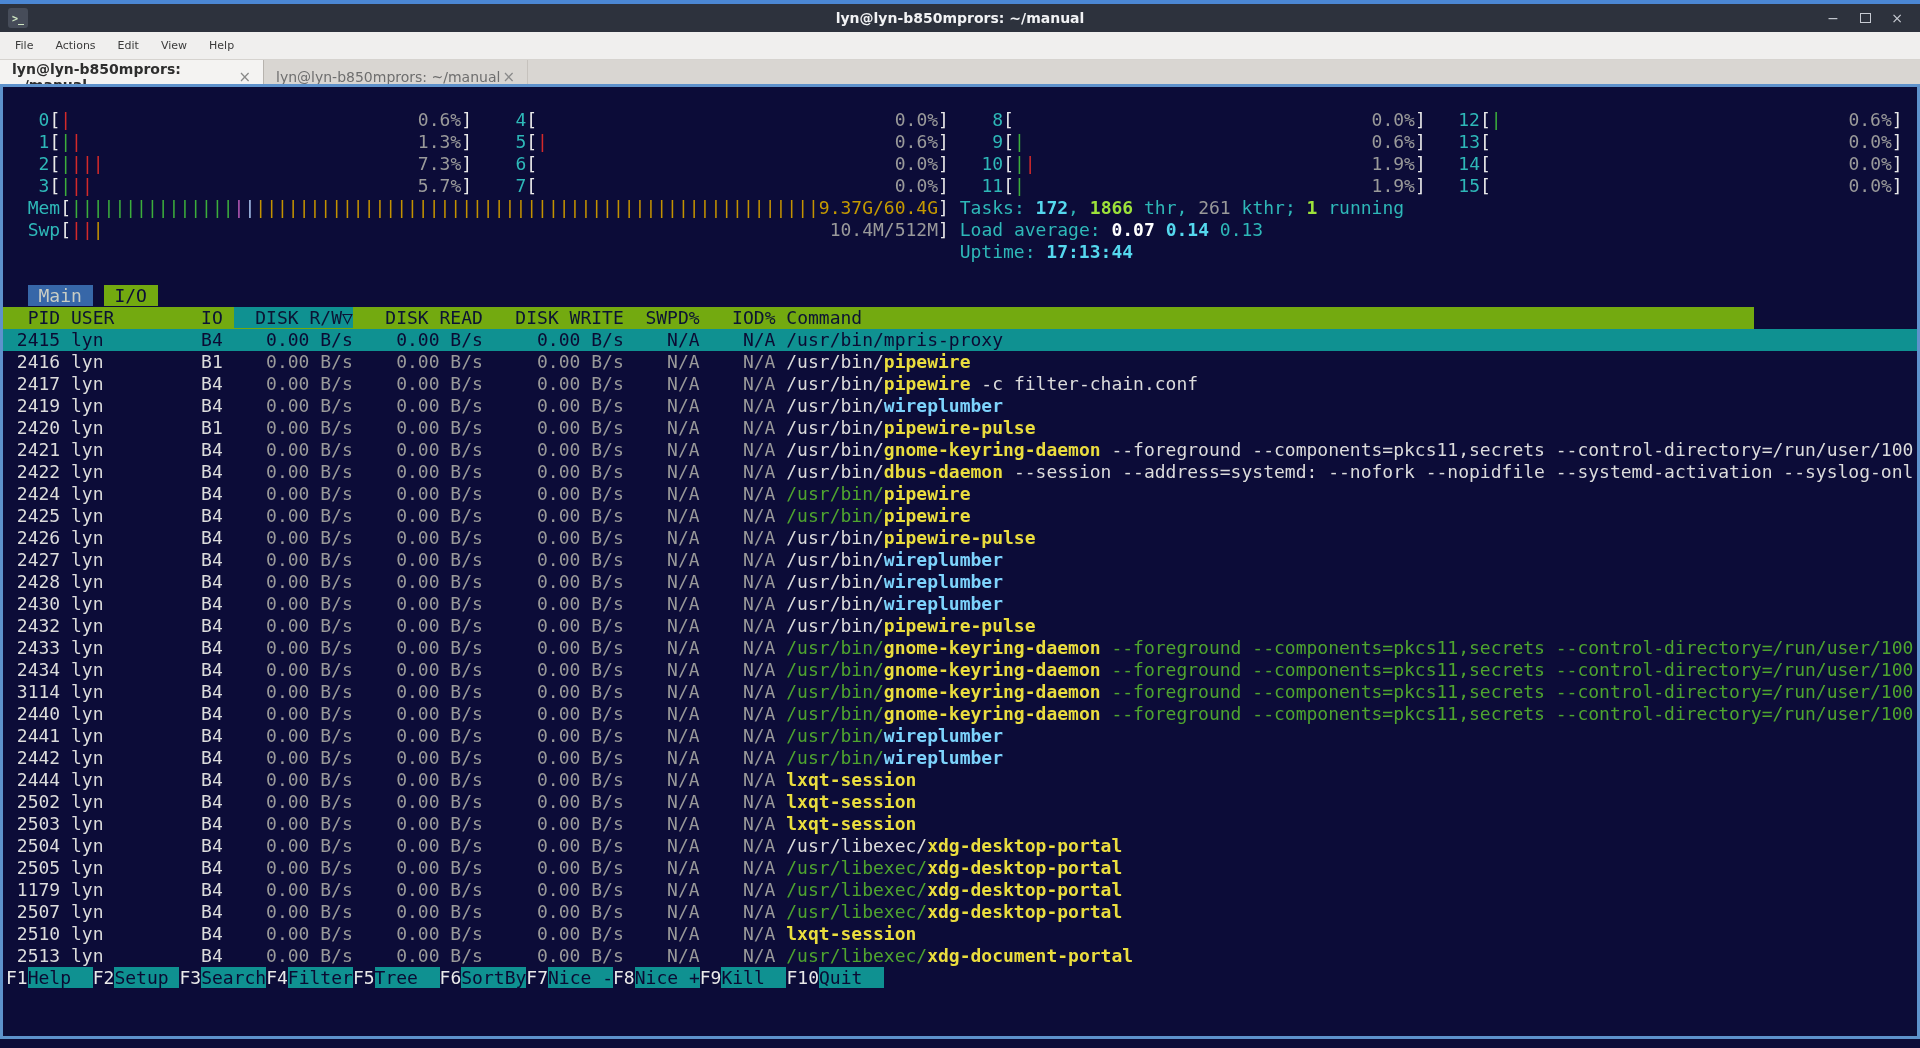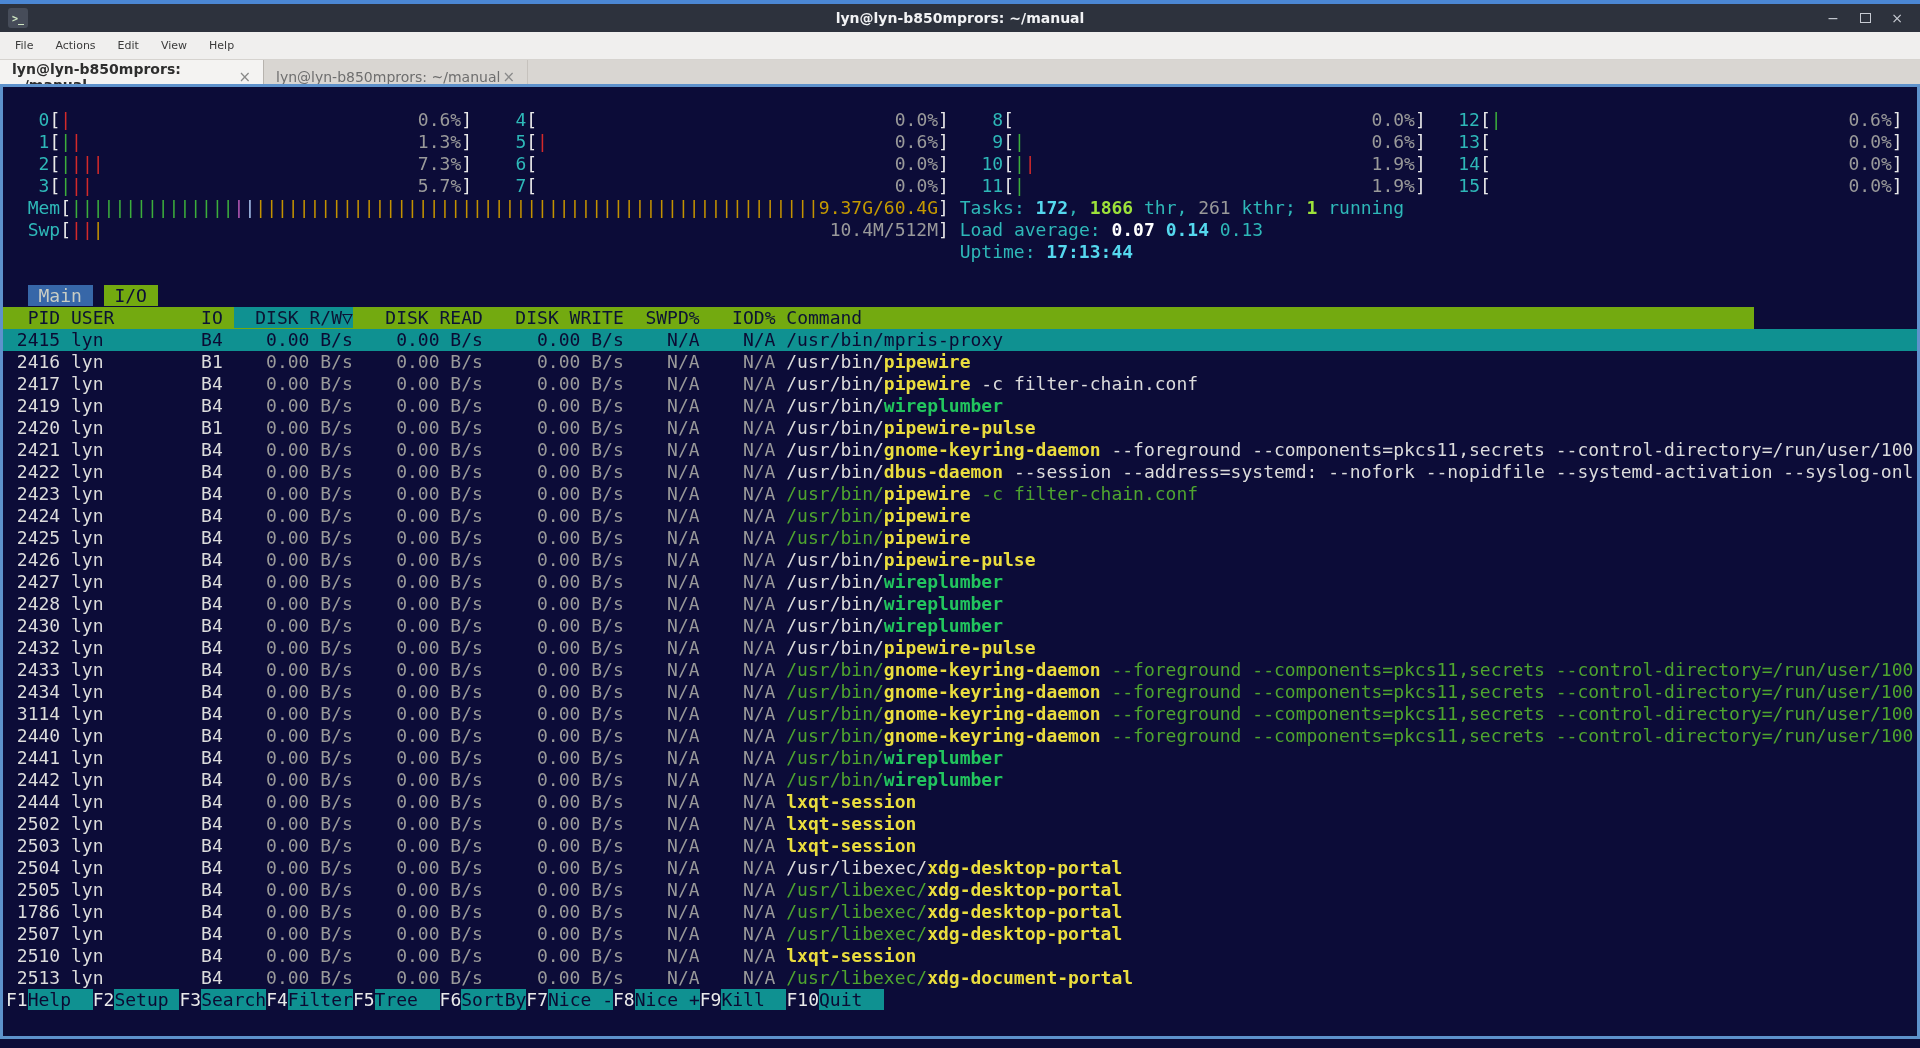--- a/index.html
+++ b/index.html
@@ -19,21 +19,21 @@
   .tab .close{margin-left:auto;color:#8a8a8a;font-weight:normal;font-size:15px;}
   #term{position:absolute;left:0;top:84px;width:1920px;height:955px;box-sizing:border-box;background:#0c0c38;border:3px solid #5e92cc;overflow:hidden;}
   .ln{height:22px;line-height:22px;font-family:"DejaVu Sans Mono",monospace;font-size:18px;white-space:pre;color:#dcdcdc;padding-left:3px;}
   .cy{color:#2eb8b8;}
   .bc{color:#55d8ee;font-weight:bold;}
   .bg{color:#9de23a;font-weight:bold;}
   .bw{color:#ffffff;font-weight:bold;}
   .gr{color:#9a9a9a;}
   .wt{color:#dcdcdc;}
   .yb{color:#eadd3e;font-weight:bold;}
-  .rb{color:#22c55e;font-weight:bold;}
+  .rb{color:#7dd3fc;font-weight:bold;}
   .tg{color:#4fa52f;}
   .br{color:#eaeaea;}
   .memtx{color:#c59a00;}
   .b-g{color:#3cae3c;}.b-r{color:#d42a2a;}.b-y{color:#c49200;}.b-m{color:#b75ab7;}.b-b{color:#a9c3ee;}
   .stab-main{background:#3767a8;color:#c9cdc4;}
   .stab-io{background:#73aa10;color:#0c0c38;}
   .hdr{width:1748px;background:#73aa10;}
   .hdr span{color:#0c1434;}
   .sortf{background:#0f9191;}
   .sel{background:#0f9191;}
@@ -87,37 +87,36 @@
     <div class="ln"></div>
     <div class="ln">  <span class="stab-main"> Main </span> <span class="stab-io"> I/O </span></div>
     <div class="ln hdr"><span class="wt">  PID </span><span class="wt">USER      </span><span class="wt">  IO </span><span class="sortf">  DISK R/W▽</span><span class="wt">   DISK READ</span><span class="wt">   DISK WRITE</span><span class="wt">  SWPD%</span><span class="wt">   IOD%</span><span class="wt"> Command</span></div>
     <div class="ln sel"><span class="wt"> 2415 lyn         B4</span><span class="gr">    0.00 B/s    0.00 B/s     0.00 B/s    N/A    N/A </span><span class="wt">/usr/bin/</span><span class="yb">mpris-proxy</span></div>
     <div class="ln"><span class="wt"> 2416 lyn         B1</span><span class="gr">    0.00 B/s    0.00 B/s     0.00 B/s    N/A    N/A </span><span class="wt">/usr/bin/</span><span class="yb">pipewire</span></div>
     <div class="ln"><span class="wt"> 2417 lyn         B4</span><span class="gr">    0.00 B/s    0.00 B/s     0.00 B/s    N/A    N/A </span><span class="wt">/usr/bin/</span><span class="yb">pipewire</span><span class="wt"> -c filter-chain.conf</span></div>
     <div class="ln"><span class="wt"> 2419 lyn         B4</span><span class="gr">    0.00 B/s    0.00 B/s     0.00 B/s    N/A    N/A </span><span class="wt">/usr/bin/</span><span class="rb">wireplumber</span></div>
     <div class="ln"><span class="wt"> 2420 lyn         B1</span><span class="gr">    0.00 B/s    0.00 B/s     0.00 B/s    N/A    N/A </span><span class="wt">/usr/bin/</span><span class="yb">pipewire-pulse</span></div>
     <div class="ln"><span class="wt"> 2421 lyn         B4</span><span class="gr">    0.00 B/s    0.00 B/s     0.00 B/s    N/A    N/A </span><span class="wt">/usr/bin/</span><span class="yb">gnome-keyring-daemon</span><span class="wt"> --foreground --components=pkcs11,secrets --control-directory=/run/user/100</span></div>
     <div class="ln"><span class="wt"> 2422 lyn         B4</span><span class="gr">    0.00 B/s    0.00 B/s     0.00 B/s    N/A    N/A </span><span class="wt">/usr/bin/</span><span class="yb">dbus-daemon</span><span class="wt"> --session --address=systemd: --nofork --nopidfile --systemd-activation --syslog-onl</span></div>
-    <div class="ln"><span class="wt"> 2423 lyn         B4</span><span class="gr">    0.00 B/s    0.00 B/s     0.00 B/s    N/A    N/A </span><span class="tg">/usr/bin/</span><span class="yb">pipewire</span><span class="tg"> -c filter-chain.conf</span></div>
     <div class="ln"><span class="wt"> 2424 lyn         B4</span><span class="gr">    0.00 B/s    0.00 B/s     0.00 B/s    N/A    N/A </span><span class="tg">/usr/bin/</span><span class="yb">pipewire</span></div>
     <div class="ln"><span class="wt"> 2425 lyn         B4</span><span class="gr">    0.00 B/s    0.00 B/s     0.00 B/s    N/A    N/A </span><span class="tg">/usr/bin/</span><span class="yb">pipewire</span></div>
     <div class="ln"><span class="wt"> 2426 lyn         B4</span><span class="gr">    0.00 B/s    0.00 B/s     0.00 B/s    N/A    N/A </span><span class="wt">/usr/bin/</span><span class="yb">pipewire-pulse</span></div>
     <div class="ln"><span class="wt"> 2427 lyn         B4</span><span class="gr">    0.00 B/s    0.00 B/s     0.00 B/s    N/A    N/A </span><span class="wt">/usr/bin/</span><span class="rb">wireplumber</span></div>
     <div class="ln"><span class="wt"> 2428 lyn         B4</span><span class="gr">    0.00 B/s    0.00 B/s     0.00 B/s    N/A    N/A </span><span class="wt">/usr/bin/</span><span class="rb">wireplumber</span></div>
     <div class="ln"><span class="wt"> 2430 lyn         B4</span><span class="gr">    0.00 B/s    0.00 B/s     0.00 B/s    N/A    N/A </span><span class="wt">/usr/bin/</span><span class="rb">wireplumber</span></div>
     <div class="ln"><span class="wt"> 2432 lyn         B4</span><span class="gr">    0.00 B/s    0.00 B/s     0.00 B/s    N/A    N/A </span><span class="wt">/usr/bin/</span><span class="yb">pipewire-pulse</span></div>
     <div class="ln"><span class="wt"> 2433 lyn         B4</span><span class="gr">    0.00 B/s    0.00 B/s     0.00 B/s    N/A    N/A </span><span class="tg">/usr/bin/</span><span class="yb">gnome-keyring-daemon</span><span class="tg"> --foreground --components=pkcs11,secrets --control-directory=/run/user/100</span></div>
     <div class="ln"><span class="wt"> 2434 lyn         B4</span><span class="gr">    0.00 B/s    0.00 B/s     0.00 B/s    N/A    N/A </span><span class="tg">/usr/bin/</span><span class="yb">gnome-keyring-daemon</span><span class="tg"> --foreground --components=pkcs11,secrets --control-directory=/run/user/100</span></div>
     <div class="ln"><span class="wt"> 3114 lyn         B4</span><span class="gr">    0.00 B/s    0.00 B/s     0.00 B/s    N/A    N/A </span><span class="tg">/usr/bin/</span><span class="yb">gnome-keyring-daemon</span><span class="tg"> --foreground --components=pkcs11,secrets --control-directory=/run/user/100</span></div>
     <div class="ln"><span class="wt"> 2440 lyn         B4</span><span class="gr">    0.00 B/s    0.00 B/s     0.00 B/s    N/A    N/A </span><span class="tg">/usr/bin/</span><span class="yb">gnome-keyring-daemon</span><span class="tg"> --foreground --components=pkcs11,secrets --control-directory=/run/user/100</span></div>
     <div class="ln"><span class="wt"> 2441 lyn         B4</span><span class="gr">    0.00 B/s    0.00 B/s     0.00 B/s    N/A    N/A </span><span class="tg">/usr/bin/</span><span class="rb">wireplumber</span></div>
     <div class="ln"><span class="wt"> 2442 lyn         B4</span><span class="gr">    0.00 B/s    0.00 B/s     0.00 B/s    N/A    N/A </span><span class="tg">/usr/bin/</span><span class="rb">wireplumber</span></div>
     <div class="ln"><span class="wt"> 2444 lyn         B4</span><span class="gr">    0.00 B/s    0.00 B/s     0.00 B/s    N/A    N/A </span><span class="yb">lxqt-session</span></div>
     <div class="ln"><span class="wt"> 2502 lyn         B4</span><span class="gr">    0.00 B/s    0.00 B/s     0.00 B/s    N/A    N/A </span><span class="yb">lxqt-session</span></div>
     <div class="ln"><span class="wt"> 2503 lyn         B4</span><span class="gr">    0.00 B/s    0.00 B/s     0.00 B/s    N/A    N/A </span><span class="yb">lxqt-session</span></div>
     <div class="ln"><span class="wt"> 2504 lyn         B4</span><span class="gr">    0.00 B/s    0.00 B/s     0.00 B/s    N/A    N/A </span><span class="wt">/usr/libexec/</span><span class="yb">xdg-desktop-portal</span></div>
     <div class="ln"><span class="wt"> 2505 lyn         B4</span><span class="gr">    0.00 B/s    0.00 B/s     0.00 B/s    N/A    N/A </span><span class="tg">/usr/libexec/</span><span class="yb">xdg-desktop-portal</span></div>
-    <div class="ln"><span class="wt"> 1786 lyn         B4</span><span class="gr">    0.00 B/s    0.00 B/s     0.00 B/s    N/A    N/A </span><span class="tg">/usr/libexec/</span><span class="yb">xdg-desktop-portal</span></div>
+    <div class="ln"><span class="wt"> 1179 lyn         B4</span><span class="gr">    0.00 B/s    0.00 B/s     0.00 B/s    N/A    N/A </span><span class="tg">/usr/libexec/</span><span class="yb">xdg-desktop-portal</span></div>
     <div class="ln"><span class="wt"> 2507 lyn         B4</span><span class="gr">    0.00 B/s    0.00 B/s     0.00 B/s    N/A    N/A </span><span class="tg">/usr/libexec/</span><span class="yb">xdg-desktop-portal</span></div>
     <div class="ln"><span class="wt"> 2510 lyn         B4</span><span class="gr">    0.00 B/s    0.00 B/s     0.00 B/s    N/A    N/A </span><span class="yb">lxqt-session</span></div>
     <div class="ln"><span class="wt"> 2513 lyn         B4</span><span class="gr">    0.00 B/s    0.00 B/s     0.00 B/s    N/A    N/A </span><span class="tg">/usr/libexec/</span><span class="yb">xdg-document-portal</span></div>
     <div class="ln fk"><span class="fkey">F1</span><span class="flab">Help  </span><span class="fkey">F2</span><span class="flab">Setup </span><span class="fkey">F3</span><span class="flab">Search</span><span class="fkey">F4</span><span class="flab">Filter</span><span class="fkey">F5</span><span class="flab">Tree  </span><span class="fkey">F6</span><span class="flab">SortBy</span><span class="fkey">F7</span><span class="flab">Nice -</span><span class="fkey">F8</span><span class="flab">Nice +</span><span class="fkey">F9</span><span class="flab">Kill  </span><span class="fkey">F10</span><span class="flab">Quit  </span></div>
   </div>
 
 </body></html>

